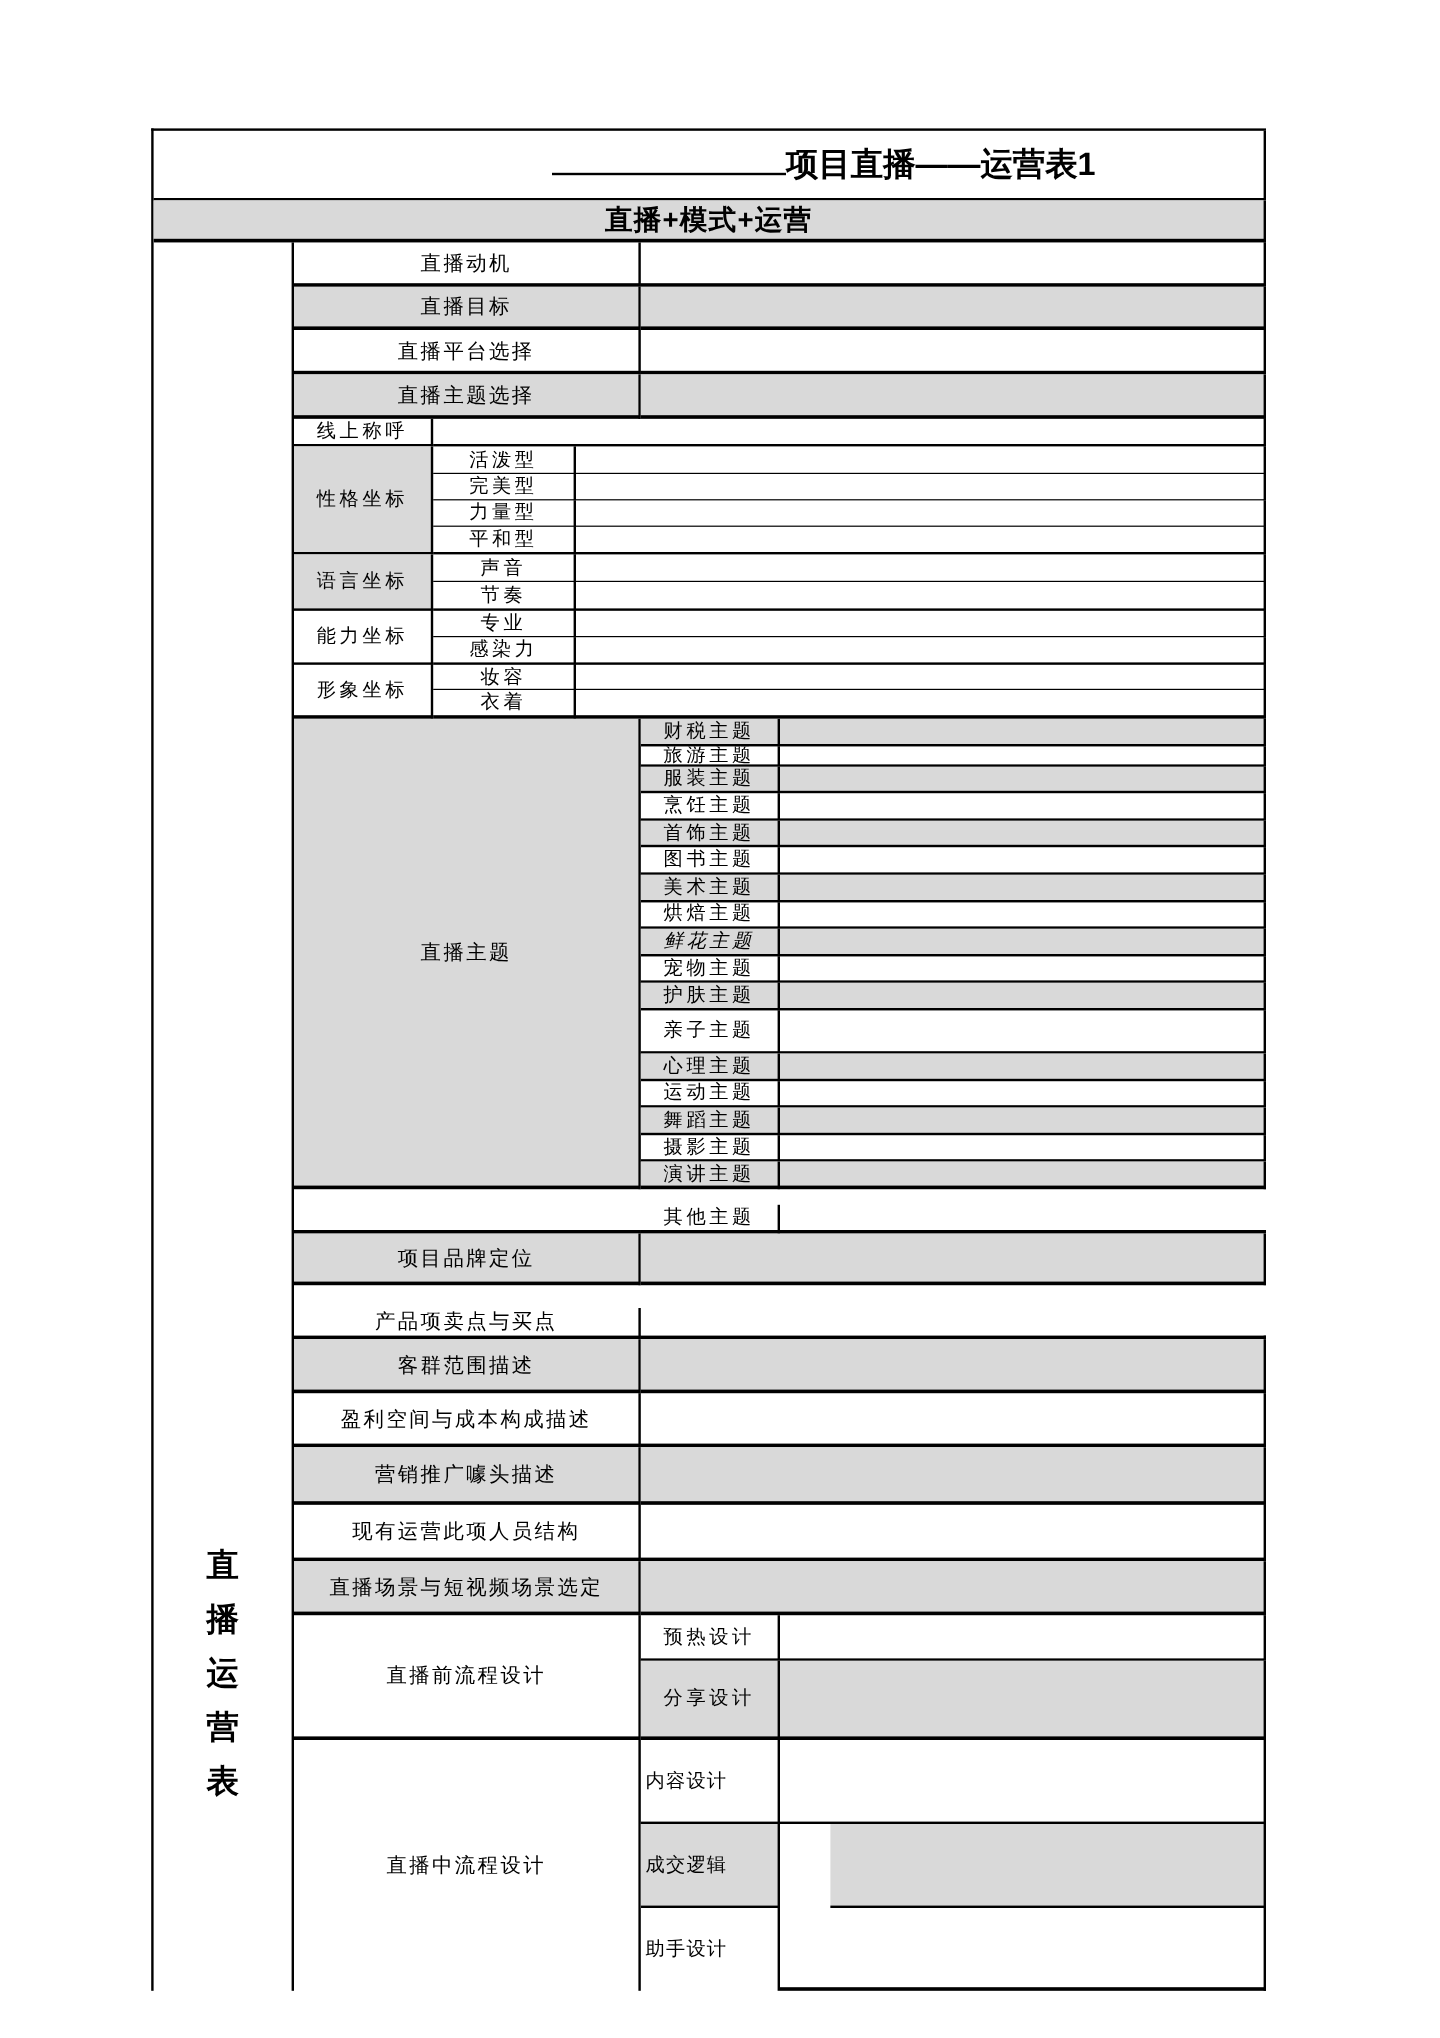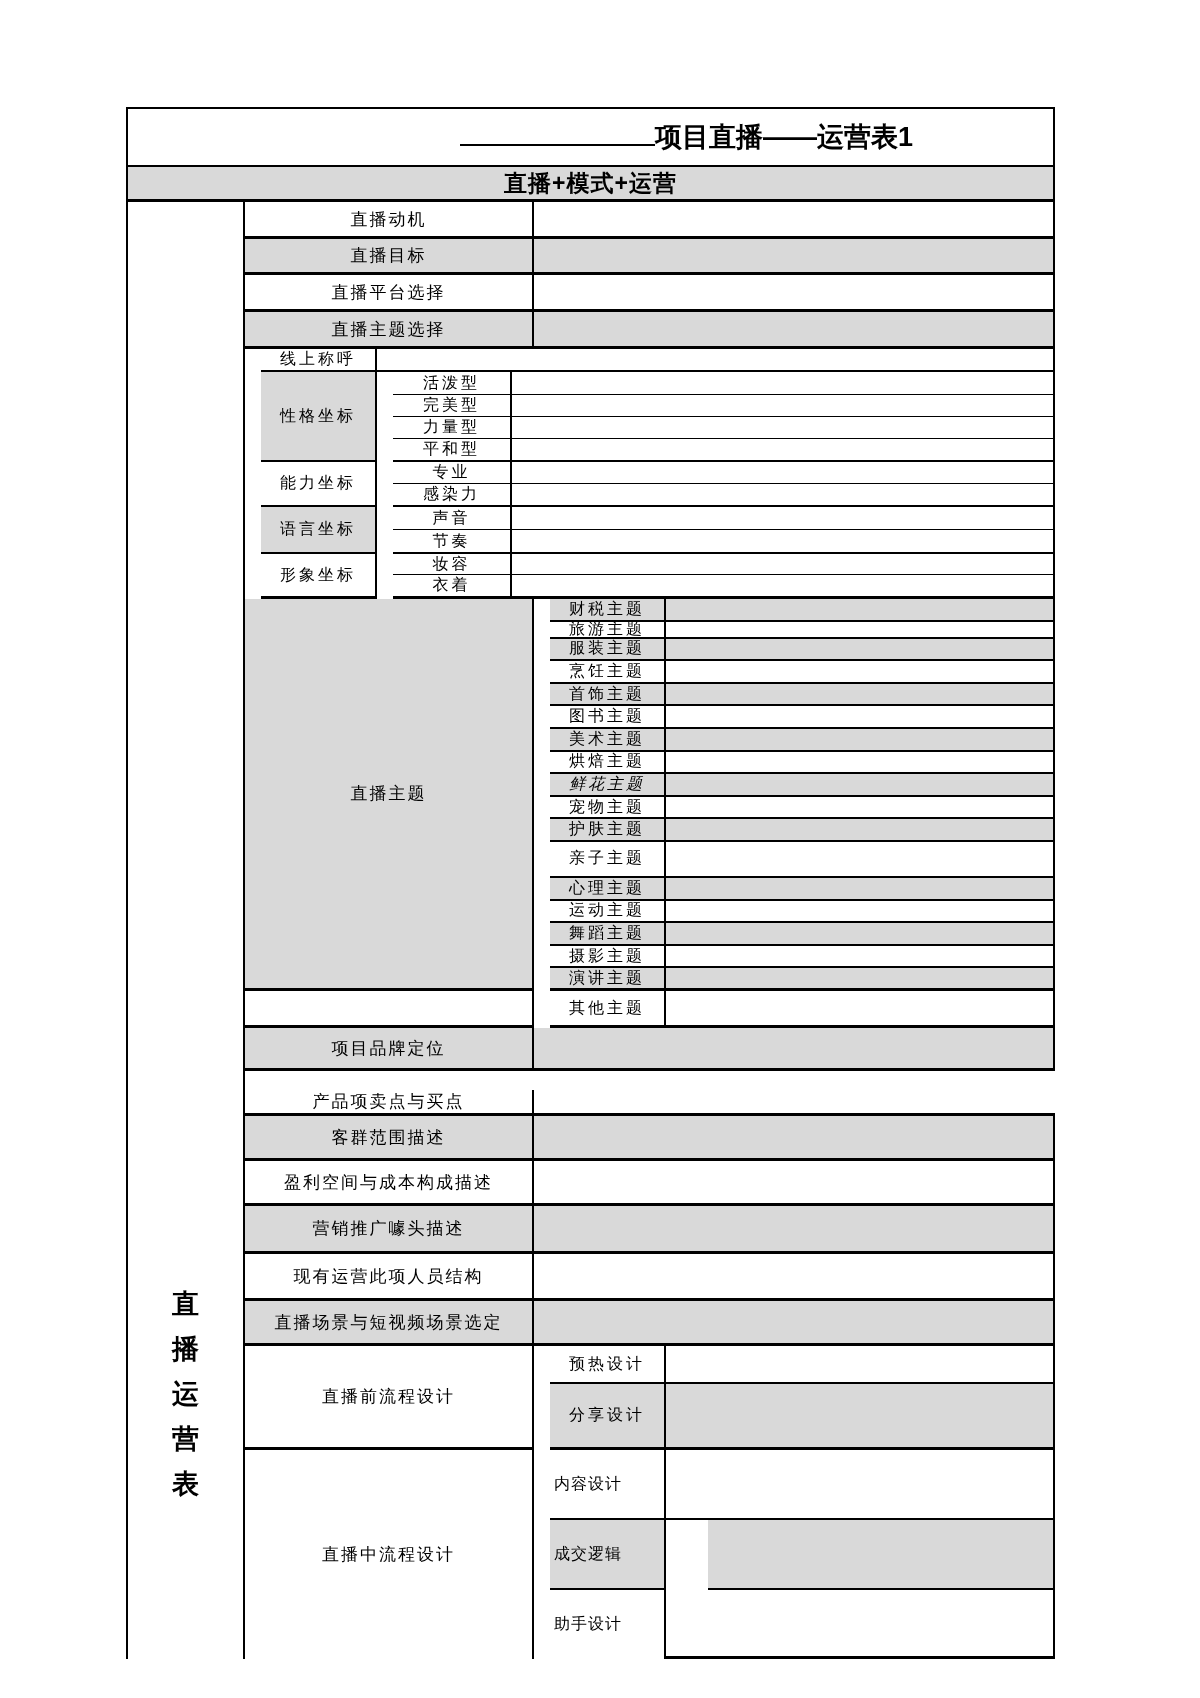--- a/index.html
+++ b/index.html
@@ -35,21 +35,21 @@
     font-family:"Liberation Sans",sans-serif;font-weight:bold;font-size:27px;line-height:45px;
   }
   .maincol{flex:1;display:flex;flex-direction:column;min-width:0;}
   .trow{display:flex;flex-shrink:0;align-items:stretch;}
   .cell{display:flex;align-items:center;justify-content:center;overflow:hidden;}
   .c1{width:289px;flex:0 0 289px;}
   .c2{width:116px;flex:0 0 116px;}
   .c3{width:119px;flex:0 0 119px;}
   .val{flex:1;min-width:0;}
   .lbl{font-size:17px;letter-spacing:2px;}
-  .sub{font-size:16px;letter-spacing:3px;margin-left:16px;}
+  .sub{font-size:16px;letter-spacing:3px;}
   .left{justify-content:flex-start;padding-left:4px;letter-spacing:1px;}
   .br{border-right:2px solid #000;}
   .bro{border-right:2.5px solid #000;}
   .stack{flex:1;display:flex;flex-direction:column;min-width:0;}
 </style>
 </head>
 <body>
 
 <div class="tbl">
   <div class="title-row">
@@ -109,46 +109,46 @@
                   <div class="cell c3 sub br" style="border-bottom: 1.5px solid rgb(0, 0, 0);">力量型</div>
                   <div class="cell val bro" style="border-bottom: 1.5px solid rgb(0, 0, 0);"></div>
                 </div>
                 <div class="trow" style="height: 23px;">
                   <div class="cell c3 sub br" style="border-bottom: 2px solid rgb(0, 0, 0);">平和型</div>
                   <div class="cell val bro" style="border-bottom: 2px solid rgb(0, 0, 0);"></div>
                 </div>
               </div>
             </div>
             <div class="trow">
-              <div class="cell c2 sub br" style="border-bottom: 2px solid rgb(0, 0, 0);">能力坐标</div>
-              <div class="stack">
-                <div class="trow" style="height: 22px;">
-                  <div class="cell c3 sub br" style="border-bottom: 1.5px solid rgb(0, 0, 0);">专业</div>
-                  <div class="cell val bro" style="border-bottom: 1.5px solid rgb(0, 0, 0);"></div>
-                </div>
-                <div class="trow" style="height: 23px;">
-                  <div class="cell c3 sub br" style="border-bottom: 2px solid rgb(0, 0, 0);">感染力</div>
-                  <div class="cell val bro" style="border-bottom: 2px solid rgb(0, 0, 0);"></div>
-                </div>
-              </div>
-            </div>
-            <div class="trow">
               <div class="cell c2 sub br shade" style="border-bottom: 2px solid rgb(0, 0, 0);">语言坐标</div>
               <div class="stack">
                 <div class="trow" style="height: 23px;">
                   <div class="cell c3 sub br" style="border-bottom: 1.5px solid rgb(0, 0, 0);">声音</div>
                   <div class="cell val bro" style="border-bottom: 1.5px solid rgb(0, 0, 0);"></div>
                 </div>
                 <div class="trow" style="height: 24px;">
                   <div class="cell c3 sub br" style="border-bottom: 2px solid rgb(0, 0, 0);">节奏</div>
                   <div class="cell val bro" style="border-bottom: 2px solid rgb(0, 0, 0);"></div>
                 </div>
               </div>
             </div>
             <div class="trow">
+              <div class="cell c2 sub br" style="border-bottom: 2px solid rgb(0, 0, 0);">能力坐标</div>
+              <div class="stack">
+                <div class="trow" style="height: 22px;">
+                  <div class="cell c3 sub br" style="border-bottom: 1.5px solid rgb(0, 0, 0);">专业</div>
+                  <div class="cell val bro" style="border-bottom: 1.5px solid rgb(0, 0, 0);"></div>
+                </div>
+                <div class="trow" style="height: 23px;">
+                  <div class="cell c3 sub br" style="border-bottom: 2px solid rgb(0, 0, 0);">感染力</div>
+                  <div class="cell val bro" style="border-bottom: 2px solid rgb(0, 0, 0);"></div>
+                </div>
+              </div>
+            </div>
+            <div class="trow">
               <div class="cell c2 sub br" style="border-bottom: 3px solid rgb(0, 0, 0);">形象坐标</div>
               <div class="stack">
                 <div class="trow" style="height: 21px;">
                   <div class="cell c3 sub br" style="border-bottom: 1.5px solid rgb(0, 0, 0);">妆容</div>
                   <div class="cell val bro" style="border-bottom: 1.5px solid rgb(0, 0, 0);"></div>
                 </div>
                 <div class="trow" style="height: 24px;">
                   <div class="cell c3 sub br" style="border-bottom: 3px solid rgb(0, 0, 0);">衣着</div>
                   <div class="cell val bro" style="border-bottom: 3px solid rgb(0, 0, 0);"></div>
                 </div>
@@ -222,21 +222,21 @@
             <div class="trow" style="height: 22.6px;">
               <div class="cell c2 sub br" style="border-bottom: 2px solid rgb(0, 0, 0);">摄影主题</div>
               <div class="cell val bro" style="border-bottom: 2px solid rgb(0, 0, 0);"></div>
             </div>
             <div class="trow" style="height: 22.8px;">
               <div class="cell c2 sub br shade" style="border-bottom: 3px solid rgb(0, 0, 0);">演讲主题</div>
               <div class="cell val bro shade" style="border-bottom: 3px solid rgb(0, 0, 0);"></div>
             </div>
           </div>
         </div>
-        <div class="trow" style="height: 37px;">
+        <div class="trow" style="height: 37px; align-items: flex-end;">
           <div class="cell c1 br" style="border-bottom: 3px solid rgb(0, 0, 0);"></div>
           <div class="cell c2 sub br" style="border-bottom: 3px solid rgb(0, 0, 0);">其他主题</div>
           <div class="cell val bro" style="border-bottom: 3px solid rgb(0, 0, 0);"></div>
         </div>
         <div class="trow" style="height: 43px;">
           <div class="cell c1 lbl br shade" style="border-bottom: 3px solid rgb(0, 0, 0);">项目品牌定位</div>
           <div class="cell val bro shade" style="border-bottom: 3px solid rgb(0, 0, 0);"></div>
         </div>
         <div class="trow" style="height: 45px; align-items: flex-end;">
           <div class="cell c1 lbl br" style="border-bottom: 3px solid rgb(0, 0, 0);">产品项卖点与买点</div>

